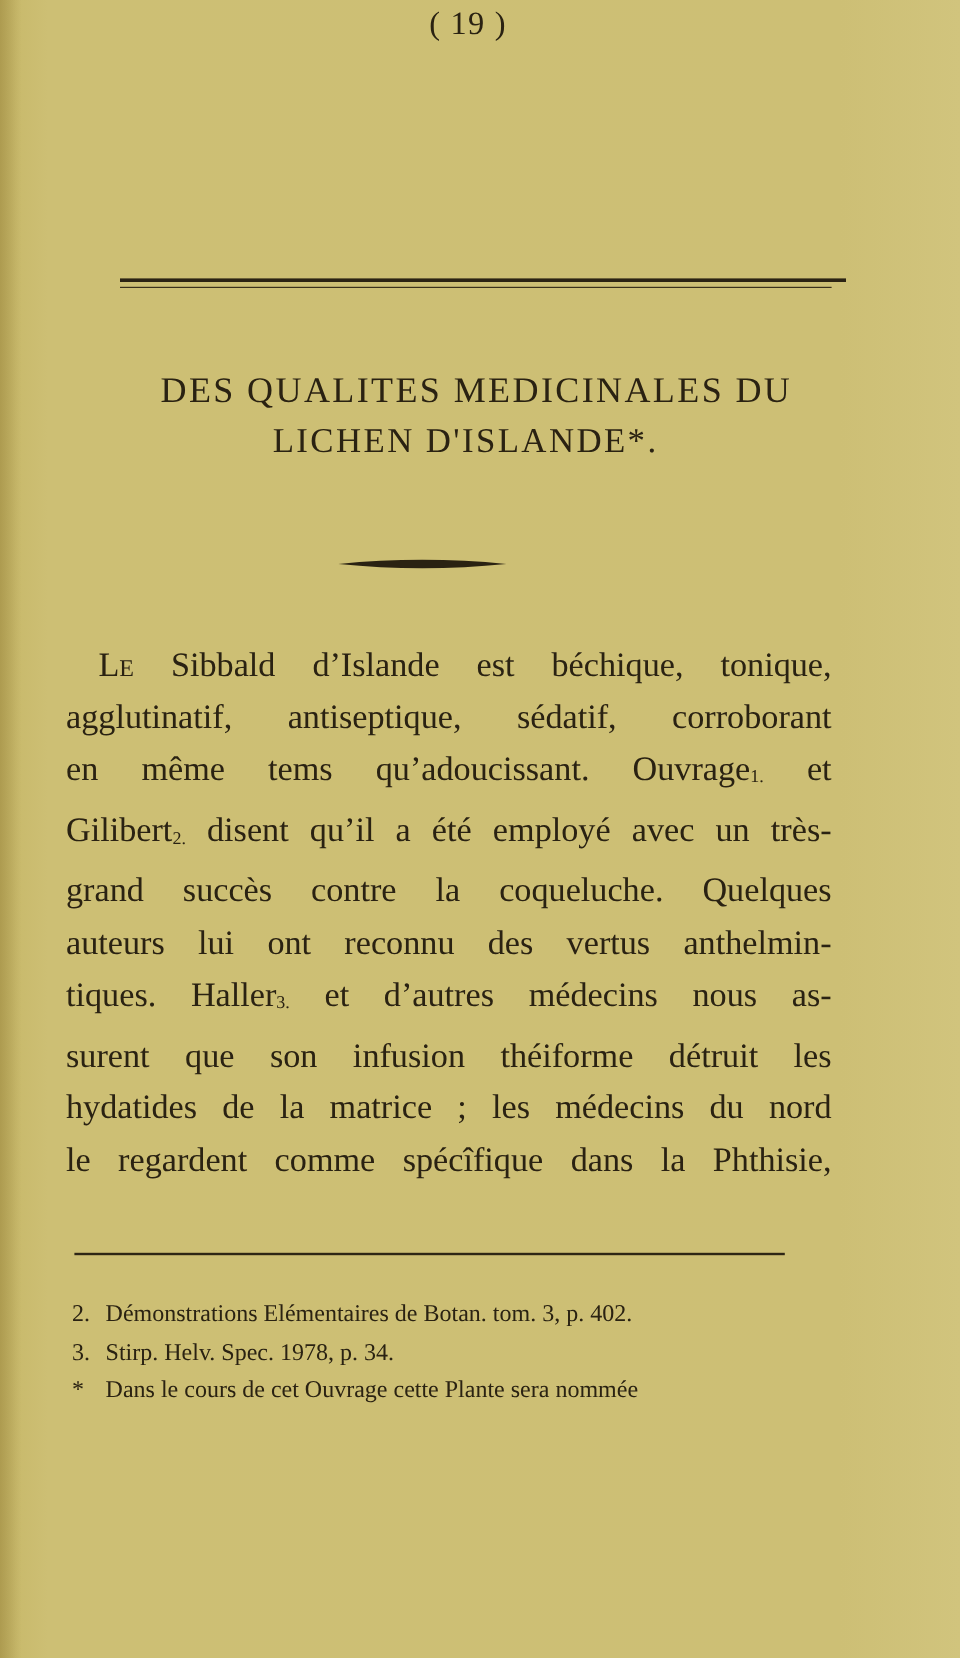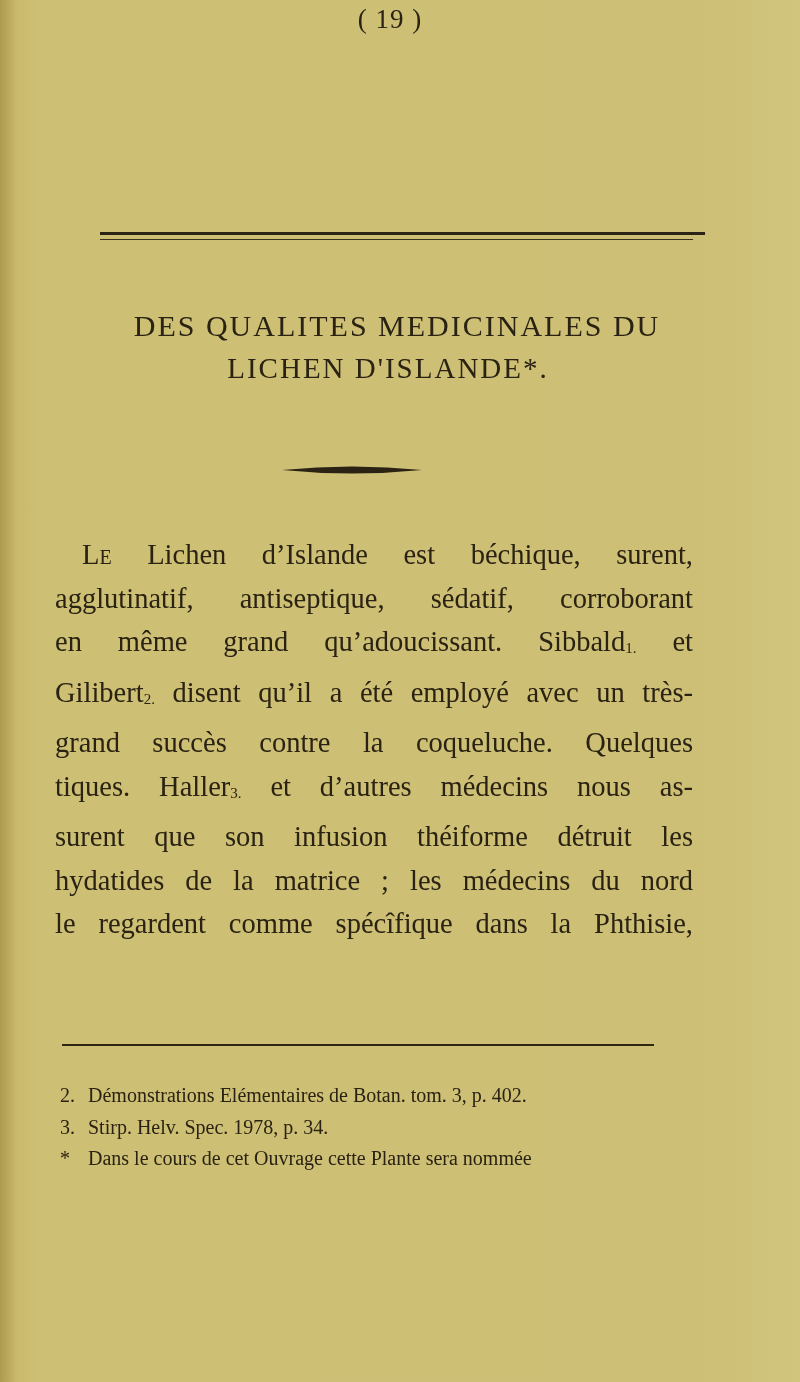--- a/index.html
+++ b/index.html
@@ -82,25 +82,26 @@
   </div>
 
   <div class="title l1">DES QUALITES MEDICINALES DU</div>
   <div class="title l2">LICHEN D'ISLANDE*.</div>
 
   <svg class="ornament" viewBox="0 0 140 12" preserveAspectRatio="none">
     <path d="M0 6 Q70 -1 140 6 Q70 13 0 6 Z" fill="#2a2212"></path>
   </svg>
 
   <div class="body-text">
-    <span class="line first"><span class="sc">Le</span><span> Lichen d’Islande est béchique, surent,</span></span>
+    <span class="line first"><span class="sc">Le</span><span> Sibbald d’Islande est béchique, tonique,</span></span>
     <span class="line">agglutinatif, antiseptique, sédatif, corroborant</span>
-    <span class="line"><span>en même grand qu’adoucissant. Sibbald</span><span class="sup">1.</span><span> et</span></span>
+    <span class="line"><span>en même tems qu’adoucissant. Ouvrage</span><span class="sup">1.</span><span> et</span></span>
     <span class="line"><span>Gilibert</span><span class="sup">2.</span><span> disent qu’il a été employé avec un très-</span></span>
     <span class="line">grand succès contre la coqueluche. Quelques</span>
+    <span class="line">auteurs lui ont reconnu des vertus anthelmin-</span>
     <span class="line"><span>tiques. Haller</span><span class="sup">3.</span><span> et d’autres médecins nous as-</span></span>
     <span class="line">surent que son infusion théiforme détruit les</span>
     <span class="line">hydatides de la matrice ; les médecins du nord</span>
     <span class="line last">le regardent comme spécîfique dans la Phthisie,</span>
   </div>
 
   <div class="foot-rule"></div>
 
   <div class="footnotes">
     <span class="fn"><span class="num">2.</span> <span>Démonstrations Elémentaires de Botan. tom. 3, p. 402.</span></span>

